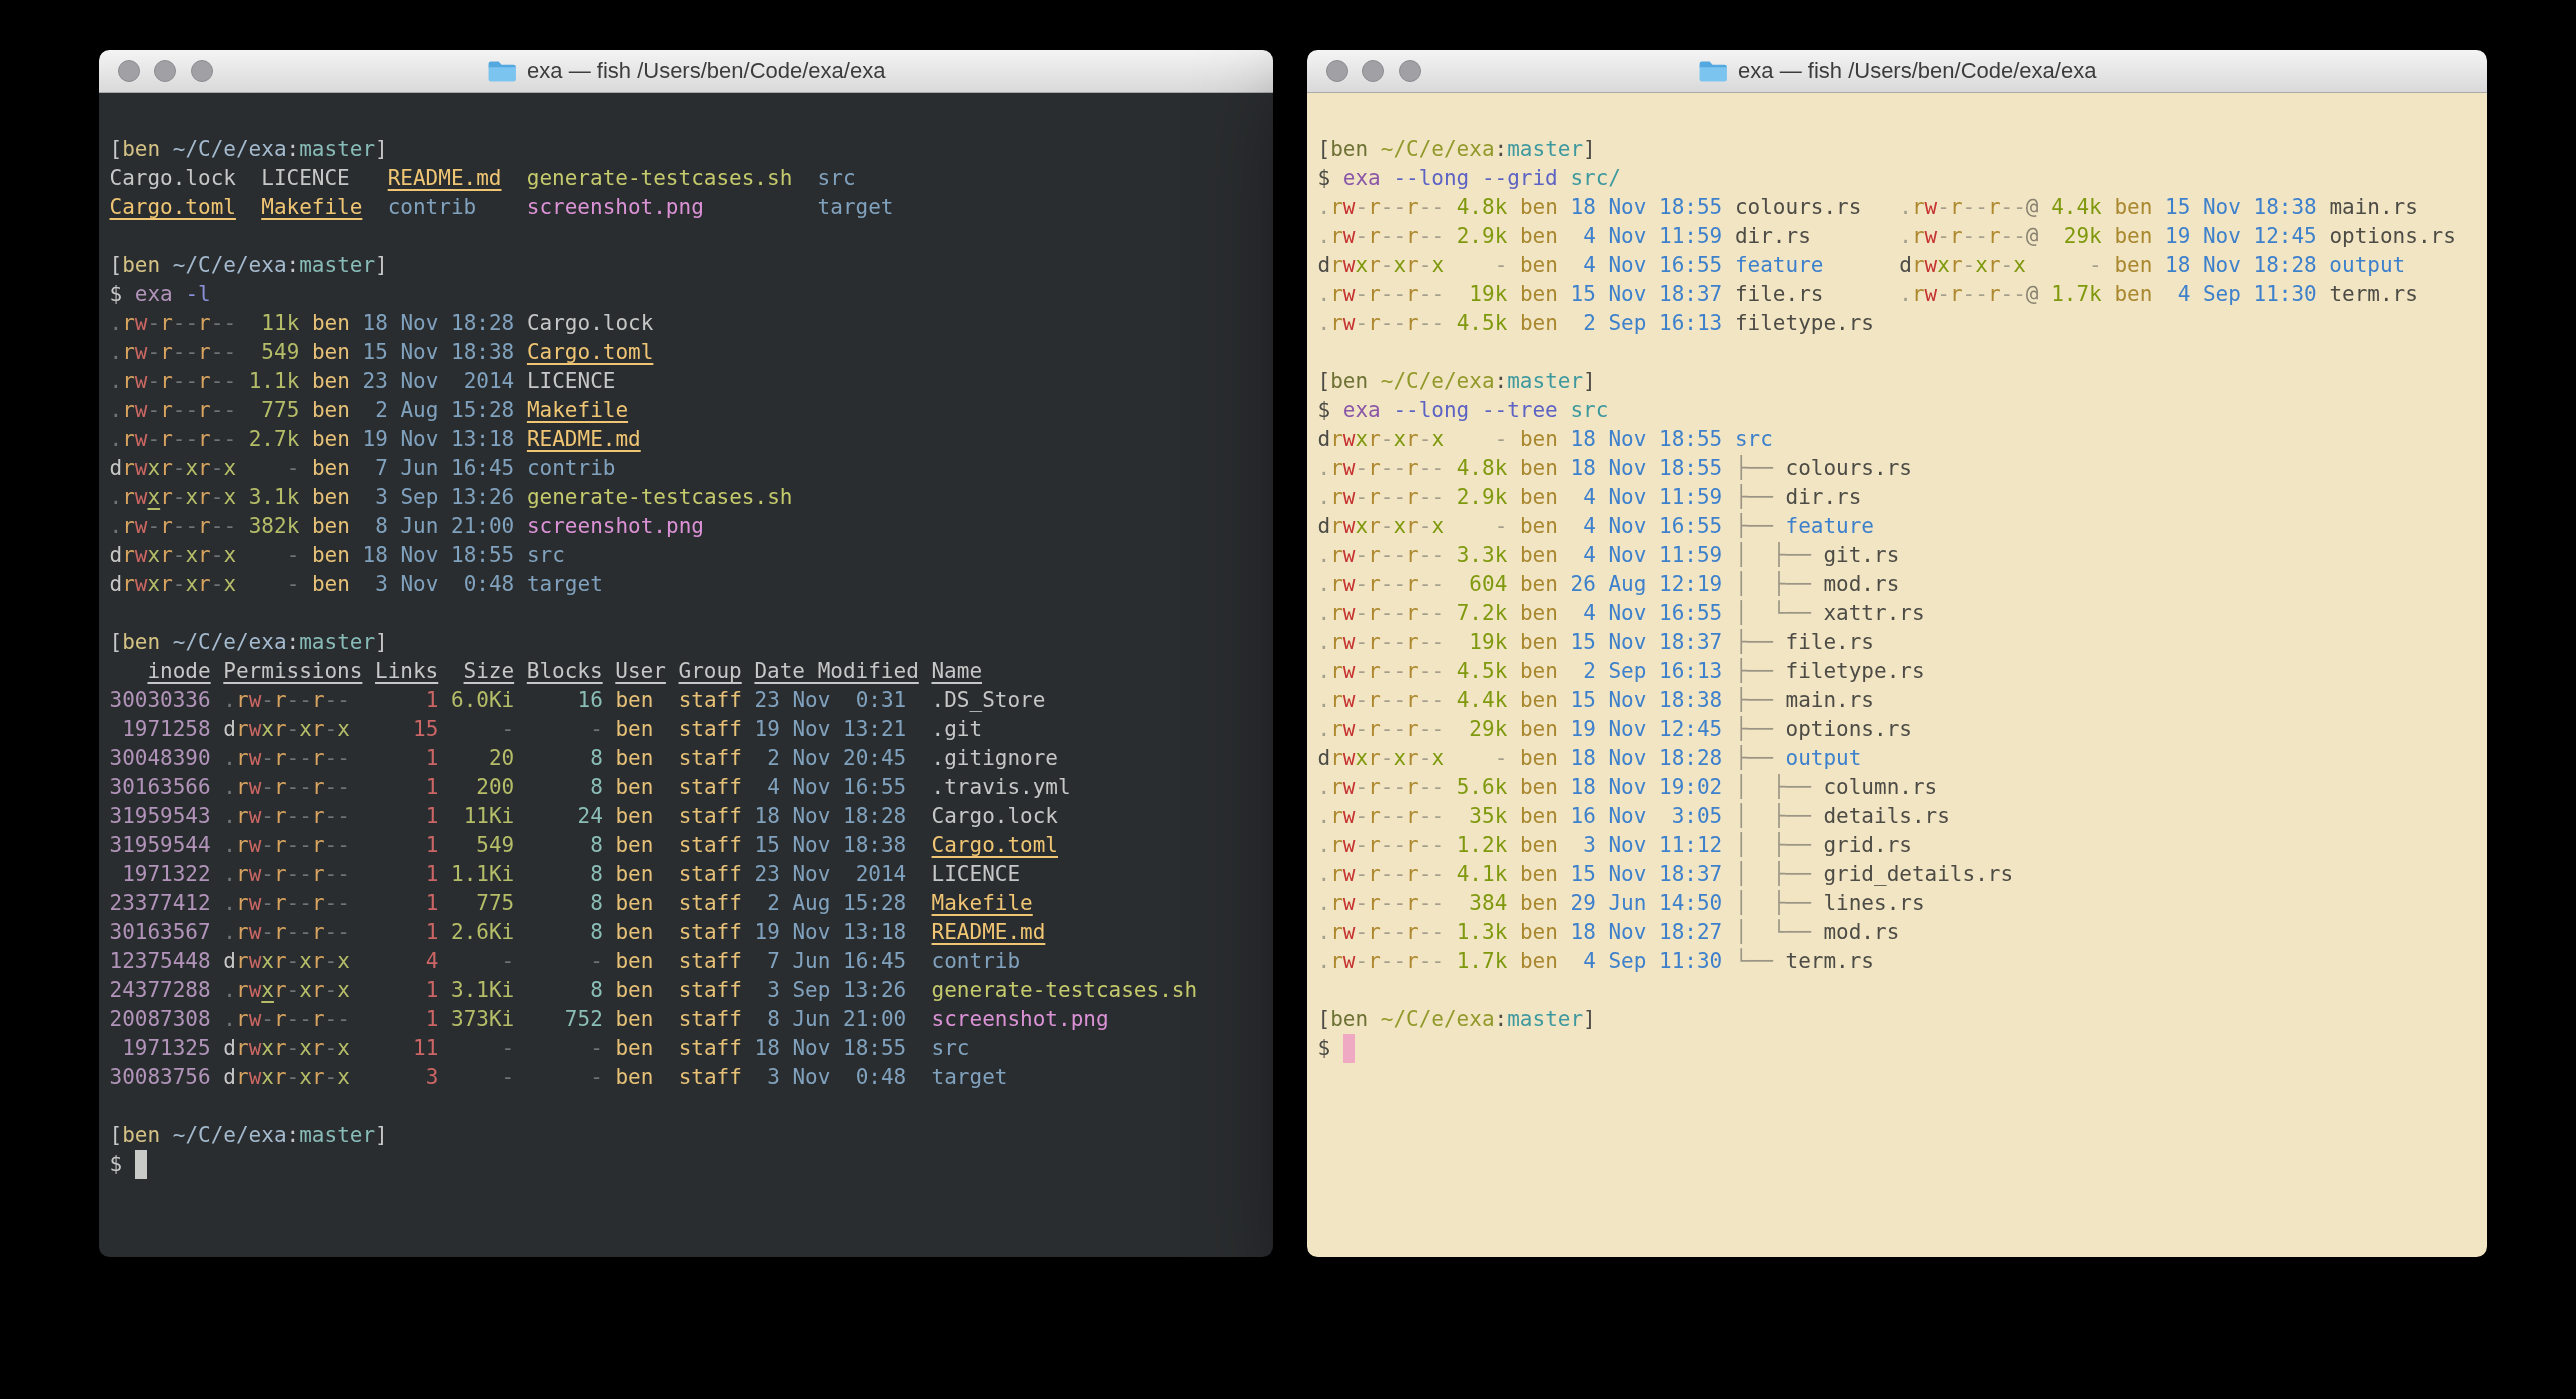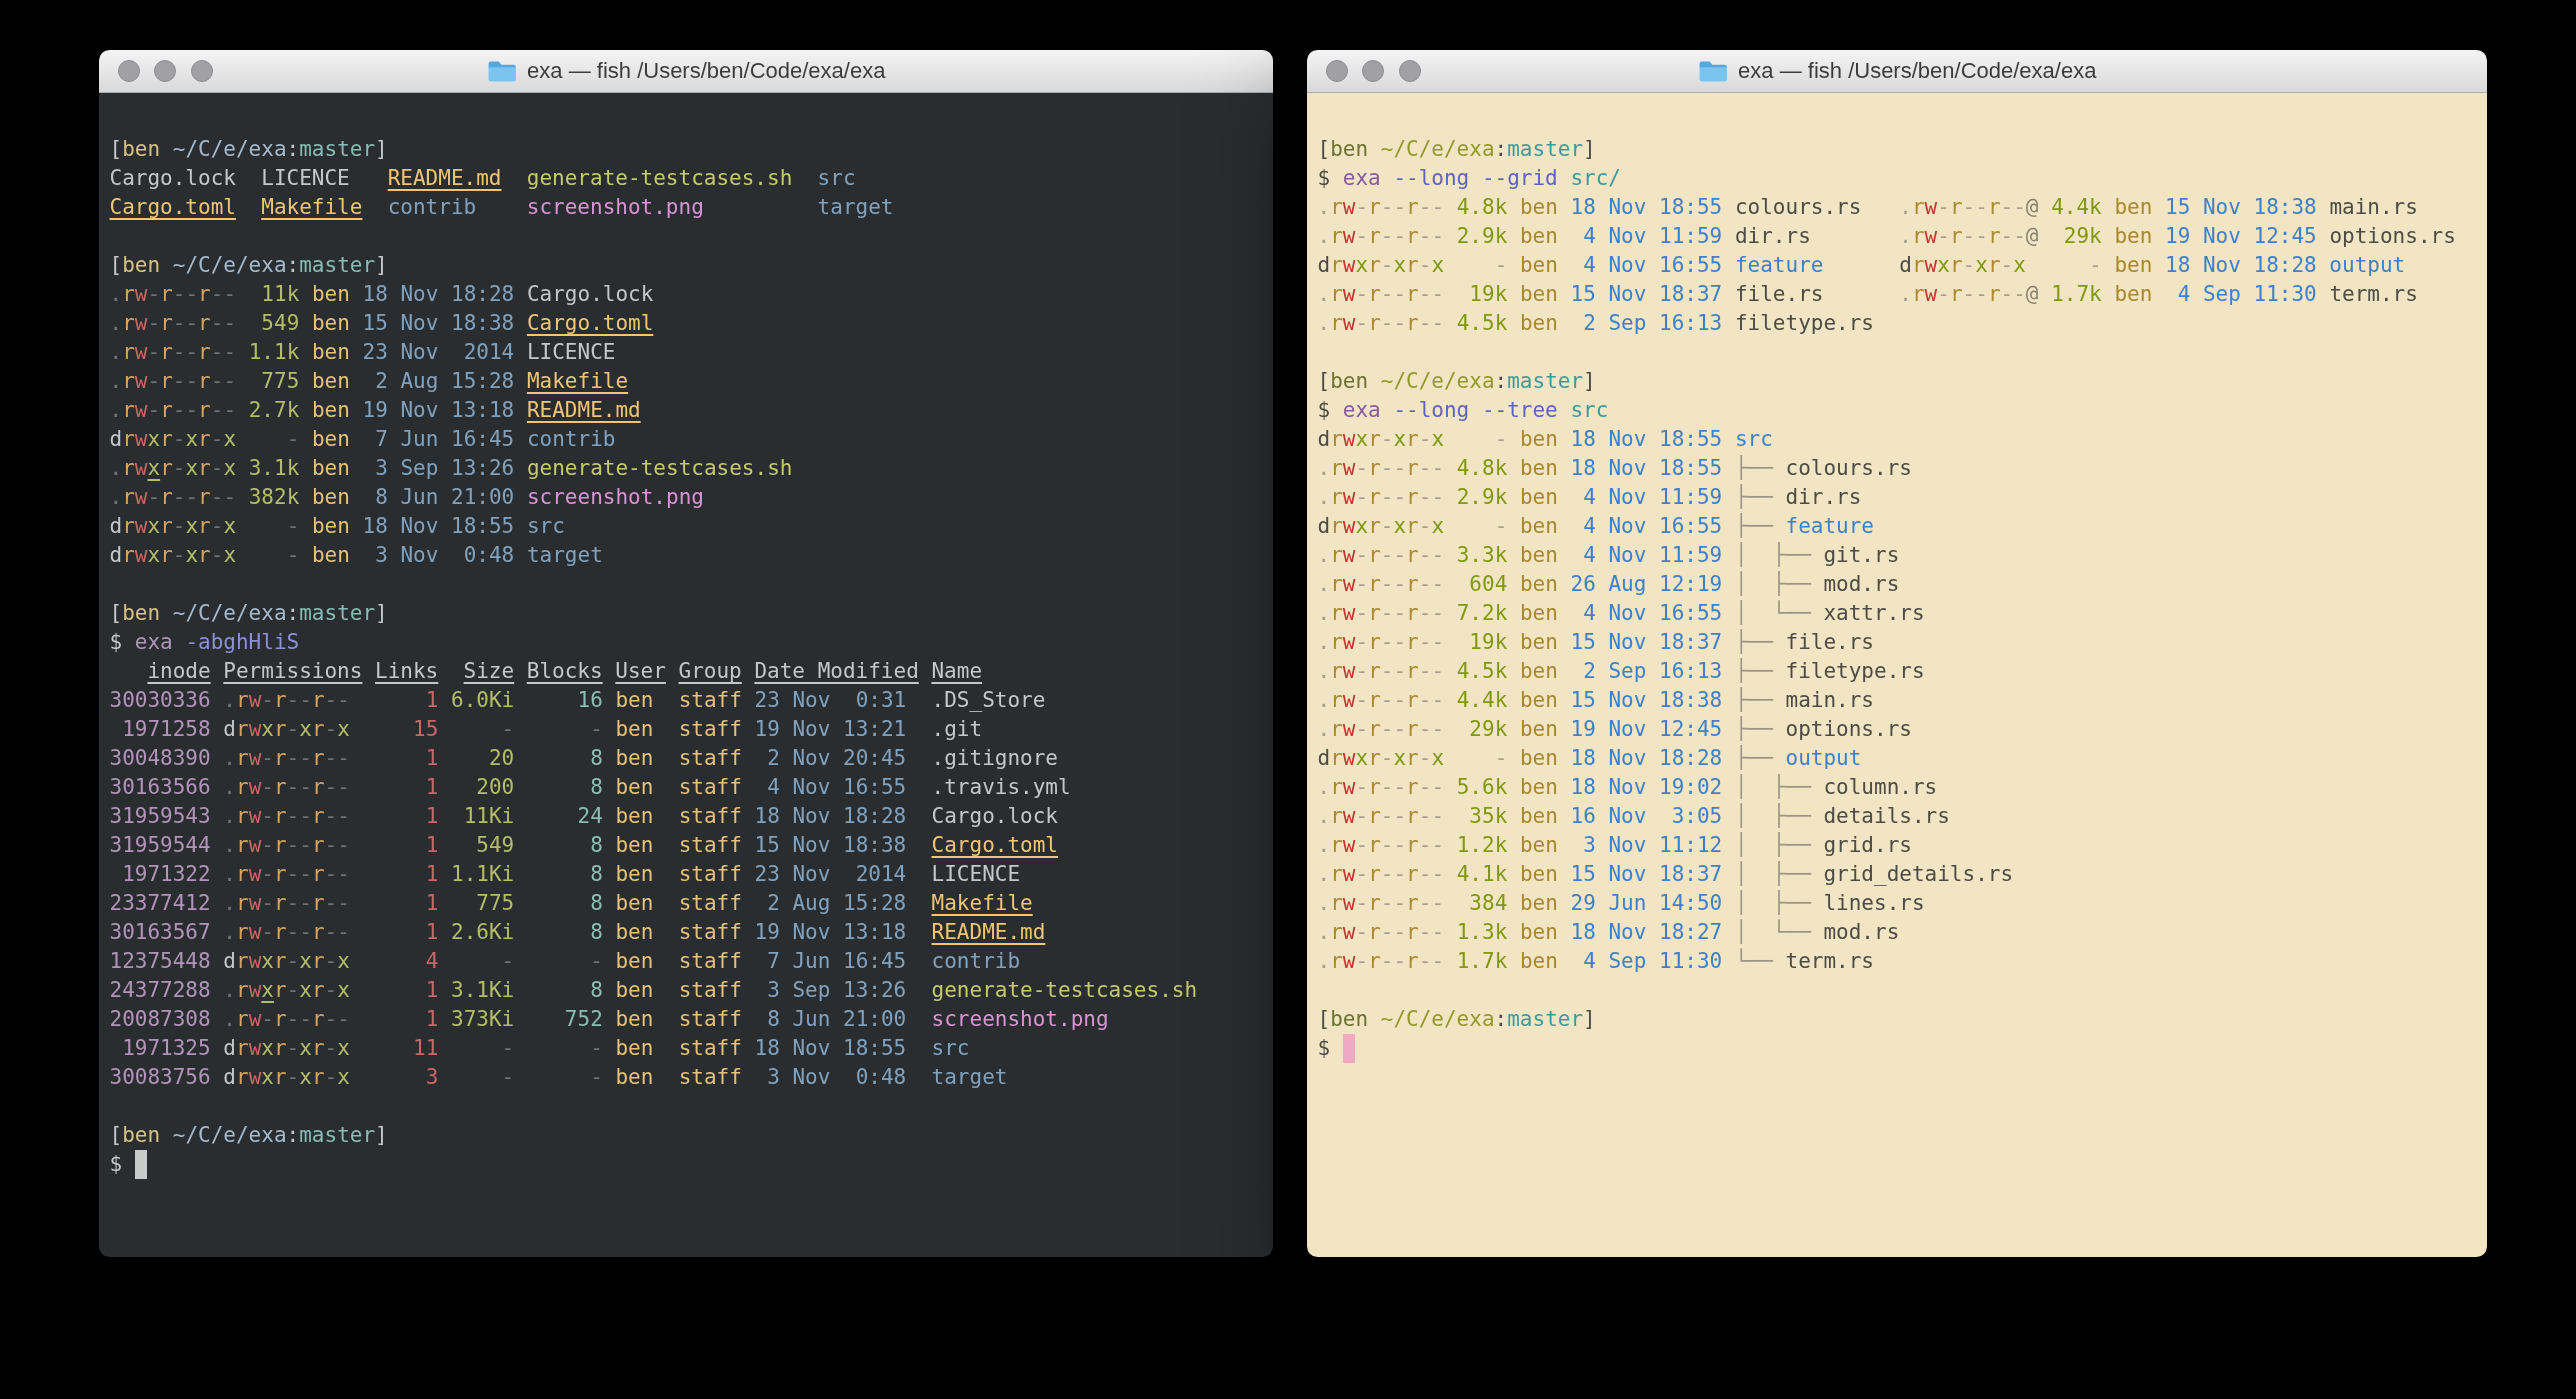--- a/index.html
+++ b/index.html
@@ -45,33 +45,33 @@
       <span>exa — fish  /Users/ben/Code/exa/exa</span>
     </div>
   </header>
   <div class="term" style="background: rgb(42, 45, 47); color: rgb(197, 200, 198);">
       <div class="line">&nbsp;</div>
       <div class="line"><span style="color: rgb(197, 200, 198);">[</span><span style="color: rgb(213, 194, 133);">ben</span><span style="color: rgb(197, 200, 198);"> </span><span style="color: rgb(164, 186, 207);">~/C/e/exa</span><span style="color: rgb(197, 200, 198);">:</span><span style="color: rgb(136, 188, 184);">master</span><span style="color: rgb(197, 200, 198);">]</span></div>
       <div class="line"><span style="color: rgb(197, 200, 198);">Cargo.lock</span><span style="color: rgb(197, 200, 198);">  </span><span style="color: rgb(197, 200, 198);">LICENCE</span><span style="color: rgb(197, 200, 198);">   </span><span class="u" style="color: rgb(240, 198, 116);">README.md</span><span style="color: rgb(197, 200, 198);">  </span><span style="color: rgb(197, 202, 108);">generate-testcases.sh</span><span style="color: rgb(197, 200, 198);">  </span><span style="color: rgb(129, 162, 190);">src</span></div>
       <div class="line"><span class="u" style="color: rgb(240, 198, 116);">Cargo.toml</span><span style="color: rgb(197, 200, 198);">  </span><span class="u" style="color: rgb(240, 198, 116);">Makefile</span><span style="color: rgb(197, 200, 198);">  </span><span style="color: rgb(129, 162, 190);">contrib</span><span style="color: rgb(197, 200, 198);">    </span><span style="color: rgb(220, 146, 214);">screenshot.png</span><span style="color: rgb(197, 200, 198);">         </span><span style="color: rgb(129, 162, 190);">target</span></div>
       <div class="line">&nbsp;</div>
       <div class="line"><span style="color: rgb(197, 200, 198);">[</span><span style="color: rgb(213, 194, 133);">ben</span><span style="color: rgb(197, 200, 198);"> </span><span style="color: rgb(164, 186, 207);">~/C/e/exa</span><span style="color: rgb(197, 200, 198);">:</span><span style="color: rgb(136, 188, 184);">master</span><span style="color: rgb(197, 200, 198);">]</span></div>
+      <div class="line"><span style="color: rgb(197, 200, 198);">$ </span><span style="color: rgb(178, 148, 187);">exa</span><span style="color: rgb(197, 200, 198);"> </span><span style="color: rgb(138, 145, 216);">-l</span></div>
       <div class="line"><span style="color: rgb(111, 116, 119);">.</span><span style="color: rgb(216, 164, 95);">r</span><span style="color: rgb(202, 103, 99);">w</span><span style="color: rgb(111, 116, 119);">-</span><span style="color: rgb(216, 164, 95);">r</span><span style="color: rgb(111, 116, 119);">-</span><span style="color: rgb(111, 116, 119);">-</span><span style="color: rgb(216, 164, 95);">r</span><span style="color: rgb(111, 116, 119);">-</span><span style="color: rgb(111, 116, 119);">-</span><span style="color: rgb(197, 200, 198);"> </span><span style="color: rgb(181, 189, 104);"> 11k</span><span style="color: rgb(197, 200, 198);"> </span><span style="color: rgb(230, 193, 119);">ben</span><span style="color: rgb(197, 200, 198);"> </span><span style="color: rgb(129, 162, 190);">18 Nov 18:28</span><span style="color: rgb(197, 200, 198);"> </span><span style="color: rgb(197, 200, 198);">Cargo.lock</span></div>
       <div class="line"><span style="color: rgb(111, 116, 119);">.</span><span style="color: rgb(216, 164, 95);">r</span><span style="color: rgb(202, 103, 99);">w</span><span style="color: rgb(111, 116, 119);">-</span><span style="color: rgb(216, 164, 95);">r</span><span style="color: rgb(111, 116, 119);">-</span><span style="color: rgb(111, 116, 119);">-</span><span style="color: rgb(216, 164, 95);">r</span><span style="color: rgb(111, 116, 119);">-</span><span style="color: rgb(111, 116, 119);">-</span><span style="color: rgb(197, 200, 198);"> </span><span style="color: rgb(181, 189, 104);"> 549</span><span style="color: rgb(197, 200, 198);"> </span><span style="color: rgb(230, 193, 119);">ben</span><span style="color: rgb(197, 200, 198);"> </span><span style="color: rgb(129, 162, 190);">15 Nov 18:38</span><span style="color: rgb(197, 200, 198);"> </span><span class="u" style="color: rgb(240, 198, 116);">Cargo.toml</span></div>
       <div class="line"><span style="color: rgb(111, 116, 119);">.</span><span style="color: rgb(216, 164, 95);">r</span><span style="color: rgb(202, 103, 99);">w</span><span style="color: rgb(111, 116, 119);">-</span><span style="color: rgb(216, 164, 95);">r</span><span style="color: rgb(111, 116, 119);">-</span><span style="color: rgb(111, 116, 119);">-</span><span style="color: rgb(216, 164, 95);">r</span><span style="color: rgb(111, 116, 119);">-</span><span style="color: rgb(111, 116, 119);">-</span><span style="color: rgb(197, 200, 198);"> </span><span style="color: rgb(181, 189, 104);">1.1k</span><span style="color: rgb(197, 200, 198);"> </span><span style="color: rgb(230, 193, 119);">ben</span><span style="color: rgb(197, 200, 198);"> </span><span style="color: rgb(129, 162, 190);">23 Nov  2014</span><span style="color: rgb(197, 200, 198);"> </span><span style="color: rgb(197, 200, 198);">LICENCE</span></div>
       <div class="line"><span style="color: rgb(111, 116, 119);">.</span><span style="color: rgb(216, 164, 95);">r</span><span style="color: rgb(202, 103, 99);">w</span><span style="color: rgb(111, 116, 119);">-</span><span style="color: rgb(216, 164, 95);">r</span><span style="color: rgb(111, 116, 119);">-</span><span style="color: rgb(111, 116, 119);">-</span><span style="color: rgb(216, 164, 95);">r</span><span style="color: rgb(111, 116, 119);">-</span><span style="color: rgb(111, 116, 119);">-</span><span style="color: rgb(197, 200, 198);"> </span><span style="color: rgb(181, 189, 104);"> 775</span><span style="color: rgb(197, 200, 198);"> </span><span style="color: rgb(230, 193, 119);">ben</span><span style="color: rgb(197, 200, 198);"> </span><span style="color: rgb(129, 162, 190);"> 2 Aug 15:28</span><span style="color: rgb(197, 200, 198);"> </span><span class="u" style="color: rgb(240, 198, 116);">Makefile</span></div>
       <div class="line"><span style="color: rgb(111, 116, 119);">.</span><span style="color: rgb(216, 164, 95);">r</span><span style="color: rgb(202, 103, 99);">w</span><span style="color: rgb(111, 116, 119);">-</span><span style="color: rgb(216, 164, 95);">r</span><span style="color: rgb(111, 116, 119);">-</span><span style="color: rgb(111, 116, 119);">-</span><span style="color: rgb(216, 164, 95);">r</span><span style="color: rgb(111, 116, 119);">-</span><span style="color: rgb(111, 116, 119);">-</span><span style="color: rgb(197, 200, 198);"> </span><span style="color: rgb(181, 189, 104);">2.7k</span><span style="color: rgb(197, 200, 198);"> </span><span style="color: rgb(230, 193, 119);">ben</span><span style="color: rgb(197, 200, 198);"> </span><span style="color: rgb(129, 162, 190);">19 Nov 13:18</span><span style="color: rgb(197, 200, 198);"> </span><span class="u" style="color: rgb(240, 198, 116);">README.md</span></div>
       <div class="line"><span style="color: rgb(197, 200, 198);">d</span><span style="color: rgb(216, 164, 95);">r</span><span style="color: rgb(202, 103, 99);">w</span><span style="color: rgb(181, 189, 104);">x</span><span style="color: rgb(216, 164, 95);">r</span><span style="color: rgb(111, 116, 119);">-</span><span style="color: rgb(181, 189, 104);">x</span><span style="color: rgb(216, 164, 95);">r</span><span style="color: rgb(111, 116, 119);">-</span><span style="color: rgb(181, 189, 104);">x</span><span style="color: rgb(197, 200, 198);"> </span><span style="color: rgb(111, 116, 119);">   -</span><span style="color: rgb(197, 200, 198);"> </span><span style="color: rgb(230, 193, 119);">ben</span><span style="color: rgb(197, 200, 198);"> </span><span style="color: rgb(129, 162, 190);"> 7 Jun 16:45</span><span style="color: rgb(197, 200, 198);"> </span><span style="color: rgb(129, 162, 190);">contrib</span></div>
       <div class="line"><span style="color: rgb(111, 116, 119);">.</span><span style="color: rgb(216, 164, 95);">r</span><span style="color: rgb(202, 103, 99);">w</span><span class="u" style="color: rgb(181, 189, 104);">x</span><span style="color: rgb(216, 164, 95);">r</span><span style="color: rgb(111, 116, 119);">-</span><span style="color: rgb(181, 189, 104);">x</span><span style="color: rgb(216, 164, 95);">r</span><span style="color: rgb(111, 116, 119);">-</span><span style="color: rgb(181, 189, 104);">x</span><span style="color: rgb(197, 200, 198);"> </span><span style="color: rgb(181, 189, 104);">3.1k</span><span style="color: rgb(197, 200, 198);"> </span><span style="color: rgb(230, 193, 119);">ben</span><span style="color: rgb(197, 200, 198);"> </span><span style="color: rgb(129, 162, 190);"> 3 Sep 13:26</span><span style="color: rgb(197, 200, 198);"> </span><span style="color: rgb(197, 202, 108);">generate-testcases.sh</span></div>
       <div class="line"><span style="color: rgb(111, 116, 119);">.</span><span style="color: rgb(216, 164, 95);">r</span><span style="color: rgb(202, 103, 99);">w</span><span style="color: rgb(111, 116, 119);">-</span><span style="color: rgb(216, 164, 95);">r</span><span style="color: rgb(111, 116, 119);">-</span><span style="color: rgb(111, 116, 119);">-</span><span style="color: rgb(216, 164, 95);">r</span><span style="color: rgb(111, 116, 119);">-</span><span style="color: rgb(111, 116, 119);">-</span><span style="color: rgb(197, 200, 198);"> </span><span style="color: rgb(181, 189, 104);">382k</span><span style="color: rgb(197, 200, 198);"> </span><span style="color: rgb(230, 193, 119);">ben</span><span style="color: rgb(197, 200, 198);"> </span><span style="color: rgb(129, 162, 190);"> 8 Jun 21:00</span><span style="color: rgb(197, 200, 198);"> </span><span style="color: rgb(220, 146, 214);">screenshot.png</span></div>
       <div class="line"><span style="color: rgb(197, 200, 198);">d</span><span style="color: rgb(216, 164, 95);">r</span><span style="color: rgb(202, 103, 99);">w</span><span style="color: rgb(181, 189, 104);">x</span><span style="color: rgb(216, 164, 95);">r</span><span style="color: rgb(111, 116, 119);">-</span><span style="color: rgb(181, 189, 104);">x</span><span style="color: rgb(216, 164, 95);">r</span><span style="color: rgb(111, 116, 119);">-</span><span style="color: rgb(181, 189, 104);">x</span><span style="color: rgb(197, 200, 198);"> </span><span style="color: rgb(111, 116, 119);">   -</span><span style="color: rgb(197, 200, 198);"> </span><span style="color: rgb(230, 193, 119);">ben</span><span style="color: rgb(197, 200, 198);"> </span><span style="color: rgb(129, 162, 190);">18 Nov 18:55</span><span style="color: rgb(197, 200, 198);"> </span><span style="color: rgb(129, 162, 190);">src</span></div>
       <div class="line"><span style="color: rgb(197, 200, 198);">d</span><span style="color: rgb(216, 164, 95);">r</span><span style="color: rgb(202, 103, 99);">w</span><span style="color: rgb(181, 189, 104);">x</span><span style="color: rgb(216, 164, 95);">r</span><span style="color: rgb(111, 116, 119);">-</span><span style="color: rgb(181, 189, 104);">x</span><span style="color: rgb(216, 164, 95);">r</span><span style="color: rgb(111, 116, 119);">-</span><span style="color: rgb(181, 189, 104);">x</span><span style="color: rgb(197, 200, 198);"> </span><span style="color: rgb(111, 116, 119);">   -</span><span style="color: rgb(197, 200, 198);"> </span><span style="color: rgb(230, 193, 119);">ben</span><span style="color: rgb(197, 200, 198);"> </span><span style="color: rgb(129, 162, 190);"> 3 Nov  0:48</span><span style="color: rgb(197, 200, 198);"> </span><span style="color: rgb(129, 162, 190);">target</span></div>
       <div class="line">&nbsp;</div>
       <div class="line"><span style="color: rgb(197, 200, 198);">[</span><span style="color: rgb(213, 194, 133);">ben</span><span style="color: rgb(197, 200, 198);"> </span><span style="color: rgb(164, 186, 207);">~/C/e/exa</span><span style="color: rgb(197, 200, 198);">:</span><span style="color: rgb(136, 188, 184);">master</span><span style="color: rgb(197, 200, 198);">]</span></div>
-      <div class="line"><span style="color: rgb(197, 200, 198);">$ </span><span style="color: rgb(178, 148, 187);">exa</span><span style="color: rgb(197, 200, 198);"> </span><span style="color: rgb(138, 145, 216);">-abghHliS</span></div>
       <div class="line"><span style="color: rgb(197, 200, 198);">   </span><span class="u" style="color: rgb(197, 200, 198);">inode</span><span style="color: rgb(197, 200, 198);"> </span><span class="u" style="color: rgb(197, 200, 198);">Permissions</span><span style="color: rgb(197, 200, 198);"> </span><span class="u" style="color: rgb(197, 200, 198);">Links</span><span style="color: rgb(197, 200, 198);">  </span><span class="u" style="color: rgb(197, 200, 198);">Size</span><span style="color: rgb(197, 200, 198);"> </span><span class="u" style="color: rgb(197, 200, 198);">Blocks</span><span style="color: rgb(197, 200, 198);"> </span><span class="u" style="color: rgb(197, 200, 198);">User</span><span style="color: rgb(197, 200, 198);"> </span><span class="u" style="color: rgb(197, 200, 198);">Group</span><span style="color: rgb(197, 200, 198);"> </span><span class="u" style="color: rgb(197, 200, 198);">Date Modified</span><span style="color: rgb(197, 200, 198);"> </span><span class="u" style="color: rgb(197, 200, 198);">Name</span></div>
       <div class="line"><span style="color: rgb(178, 148, 187);">30030336</span><span style="color: rgb(197, 200, 198);"> </span><span style="color: rgb(111, 116, 119);">.</span><span style="color: rgb(216, 164, 95);">r</span><span style="color: rgb(202, 103, 99);">w</span><span style="color: rgb(111, 116, 119);">-</span><span style="color: rgb(216, 164, 95);">r</span><span style="color: rgb(111, 116, 119);">-</span><span style="color: rgb(111, 116, 119);">-</span><span style="color: rgb(216, 164, 95);">r</span><span style="color: rgb(111, 116, 119);">-</span><span style="color: rgb(111, 116, 119);">-</span><span style="color: rgb(197, 200, 198);">  </span><span style="color: rgb(204, 102, 102);">    1</span><span style="color: rgb(197, 200, 198);"> </span><span style="color: rgb(181, 189, 104);">6.0Ki</span><span style="color: rgb(197, 200, 198);"> </span><span style="color: rgb(138, 190, 183);">    16</span><span style="color: rgb(197, 200, 198);"> </span><span style="color: rgb(230, 193, 119);">ben</span><span style="color: rgb(197, 200, 198);">  </span><span style="color: rgb(230, 193, 119);">staff</span><span style="color: rgb(197, 200, 198);"> </span><span style="color: rgb(129, 162, 190);">23 Nov  0:31</span><span style="color: rgb(197, 200, 198);">  </span><span style="color: rgb(197, 200, 198);">.DS_Store</span></div>
       <div class="line"><span style="color: rgb(178, 148, 187);"> 1971258</span><span style="color: rgb(197, 200, 198);"> </span><span style="color: rgb(197, 200, 198);">d</span><span style="color: rgb(216, 164, 95);">r</span><span style="color: rgb(202, 103, 99);">w</span><span style="color: rgb(181, 189, 104);">x</span><span style="color: rgb(216, 164, 95);">r</span><span style="color: rgb(111, 116, 119);">-</span><span style="color: rgb(181, 189, 104);">x</span><span style="color: rgb(216, 164, 95);">r</span><span style="color: rgb(111, 116, 119);">-</span><span style="color: rgb(181, 189, 104);">x</span><span style="color: rgb(197, 200, 198);">  </span><span style="color: rgb(204, 102, 102);">   15</span><span style="color: rgb(197, 200, 198);"> </span><span style="color: rgb(111, 116, 119);">    -</span><span style="color: rgb(197, 200, 198);"> </span><span style="color: rgb(111, 116, 119);">     -</span><span style="color: rgb(197, 200, 198);"> </span><span style="color: rgb(230, 193, 119);">ben</span><span style="color: rgb(197, 200, 198);">  </span><span style="color: rgb(230, 193, 119);">staff</span><span style="color: rgb(197, 200, 198);"> </span><span style="color: rgb(129, 162, 190);">19 Nov 13:21</span><span style="color: rgb(197, 200, 198);">  </span><span style="color: rgb(197, 200, 198);">.git</span></div>
       <div class="line"><span style="color: rgb(178, 148, 187);">30048390</span><span style="color: rgb(197, 200, 198);"> </span><span style="color: rgb(111, 116, 119);">.</span><span style="color: rgb(216, 164, 95);">r</span><span style="color: rgb(202, 103, 99);">w</span><span style="color: rgb(111, 116, 119);">-</span><span style="color: rgb(216, 164, 95);">r</span><span style="color: rgb(111, 116, 119);">-</span><span style="color: rgb(111, 116, 119);">-</span><span style="color: rgb(216, 164, 95);">r</span><span style="color: rgb(111, 116, 119);">-</span><span style="color: rgb(111, 116, 119);">-</span><span style="color: rgb(197, 200, 198);">  </span><span style="color: rgb(204, 102, 102);">    1</span><span style="color: rgb(197, 200, 198);"> </span><span style="color: rgb(181, 189, 104);">   20</span><span style="color: rgb(197, 200, 198);"> </span><span style="color: rgb(138, 190, 183);">     8</span><span style="color: rgb(197, 200, 198);"> </span><span style="color: rgb(230, 193, 119);">ben</span><span style="color: rgb(197, 200, 198);">  </span><span style="color: rgb(230, 193, 119);">staff</span><span style="color: rgb(197, 200, 198);"> </span><span style="color: rgb(129, 162, 190);"> 2 Nov 20:45</span><span style="color: rgb(197, 200, 198);">  </span><span style="color: rgb(197, 200, 198);">.gitignore</span></div>
       <div class="line"><span style="color: rgb(178, 148, 187);">30163566</span><span style="color: rgb(197, 200, 198);"> </span><span style="color: rgb(111, 116, 119);">.</span><span style="color: rgb(216, 164, 95);">r</span><span style="color: rgb(202, 103, 99);">w</span><span style="color: rgb(111, 116, 119);">-</span><span style="color: rgb(216, 164, 95);">r</span><span style="color: rgb(111, 116, 119);">-</span><span style="color: rgb(111, 116, 119);">-</span><span style="color: rgb(216, 164, 95);">r</span><span style="color: rgb(111, 116, 119);">-</span><span style="color: rgb(111, 116, 119);">-</span><span style="color: rgb(197, 200, 198);">  </span><span style="color: rgb(204, 102, 102);">    1</span><span style="color: rgb(197, 200, 198);"> </span><span style="color: rgb(181, 189, 104);">  200</span><span style="color: rgb(197, 200, 198);"> </span><span style="color: rgb(138, 190, 183);">     8</span><span style="color: rgb(197, 200, 198);"> </span><span style="color: rgb(230, 193, 119);">ben</span><span style="color: rgb(197, 200, 198);">  </span><span style="color: rgb(230, 193, 119);">staff</span><span style="color: rgb(197, 200, 198);"> </span><span style="color: rgb(129, 162, 190);"> 4 Nov 16:55</span><span style="color: rgb(197, 200, 198);">  </span><span style="color: rgb(197, 200, 198);">.travis.yml</span></div>
       <div class="line"><span style="color: rgb(178, 148, 187);">31959543</span><span style="color: rgb(197, 200, 198);"> </span><span style="color: rgb(111, 116, 119);">.</span><span style="color: rgb(216, 164, 95);">r</span><span style="color: rgb(202, 103, 99);">w</span><span style="color: rgb(111, 116, 119);">-</span><span style="color: rgb(216, 164, 95);">r</span><span style="color: rgb(111, 116, 119);">-</span><span style="color: rgb(111, 116, 119);">-</span><span style="color: rgb(216, 164, 95);">r</span><span style="color: rgb(111, 116, 119);">-</span><span style="color: rgb(111, 116, 119);">-</span><span style="color: rgb(197, 200, 198);">  </span><span style="color: rgb(204, 102, 102);">    1</span><span style="color: rgb(197, 200, 198);"> </span><span style="color: rgb(181, 189, 104);"> 11Ki</span><span style="color: rgb(197, 200, 198);"> </span><span style="color: rgb(138, 190, 183);">    24</span><span style="color: rgb(197, 200, 198);"> </span><span style="color: rgb(230, 193, 119);">ben</span><span style="color: rgb(197, 200, 198);">  </span><span style="color: rgb(230, 193, 119);">staff</span><span style="color: rgb(197, 200, 198);"> </span><span style="color: rgb(129, 162, 190);">18 Nov 18:28</span><span style="color: rgb(197, 200, 198);">  </span><span style="color: rgb(197, 200, 198);">Cargo.lock</span></div>
       <div class="line"><span style="color: rgb(178, 148, 187);">31959544</span><span style="color: rgb(197, 200, 198);"> </span><span style="color: rgb(111, 116, 119);">.</span><span style="color: rgb(216, 164, 95);">r</span><span style="color: rgb(202, 103, 99);">w</span><span style="color: rgb(111, 116, 119);">-</span><span style="color: rgb(216, 164, 95);">r</span><span style="color: rgb(111, 116, 119);">-</span><span style="color: rgb(111, 116, 119);">-</span><span style="color: rgb(216, 164, 95);">r</span><span style="color: rgb(111, 116, 119);">-</span><span style="color: rgb(111, 116, 119);">-</span><span style="color: rgb(197, 200, 198);">  </span><span style="color: rgb(204, 102, 102);">    1</span><span style="color: rgb(197, 200, 198);"> </span><span style="color: rgb(181, 189, 104);">  549</span><span style="color: rgb(197, 200, 198);"> </span><span style="color: rgb(138, 190, 183);">     8</span><span style="color: rgb(197, 200, 198);"> </span><span style="color: rgb(230, 193, 119);">ben</span><span style="color: rgb(197, 200, 198);">  </span><span style="color: rgb(230, 193, 119);">staff</span><span style="color: rgb(197, 200, 198);"> </span><span style="color: rgb(129, 162, 190);">15 Nov 18:38</span><span style="color: rgb(197, 200, 198);">  </span><span class="u" style="color: rgb(240, 198, 116);">Cargo.toml</span></div>
       <div class="line"><span style="color: rgb(178, 148, 187);"> 1971322</span><span style="color: rgb(197, 200, 198);"> </span><span style="color: rgb(111, 116, 119);">.</span><span style="color: rgb(216, 164, 95);">r</span><span style="color: rgb(202, 103, 99);">w</span><span style="color: rgb(111, 116, 119);">-</span><span style="color: rgb(216, 164, 95);">r</span><span style="color: rgb(111, 116, 119);">-</span><span style="color: rgb(111, 116, 119);">-</span><span style="color: rgb(216, 164, 95);">r</span><span style="color: rgb(111, 116, 119);">-</span><span style="color: rgb(111, 116, 119);">-</span><span style="color: rgb(197, 200, 198);">  </span><span style="color: rgb(204, 102, 102);">    1</span><span style="color: rgb(197, 200, 198);"> </span><span style="color: rgb(181, 189, 104);">1.1Ki</span><span style="color: rgb(197, 200, 198);"> </span><span style="color: rgb(138, 190, 183);">     8</span><span style="color: rgb(197, 200, 198);"> </span><span style="color: rgb(230, 193, 119);">ben</span><span style="color: rgb(197, 200, 198);">  </span><span style="color: rgb(230, 193, 119);">staff</span><span style="color: rgb(197, 200, 198);"> </span><span style="color: rgb(129, 162, 190);">23 Nov  2014</span><span style="color: rgb(197, 200, 198);">  </span><span style="color: rgb(197, 200, 198);">LICENCE</span></div>
       <div class="line"><span style="color: rgb(178, 148, 187);">23377412</span><span style="color: rgb(197, 200, 198);"> </span><span style="color: rgb(111, 116, 119);">.</span><span style="color: rgb(216, 164, 95);">r</span><span style="color: rgb(202, 103, 99);">w</span><span style="color: rgb(111, 116, 119);">-</span><span style="color: rgb(216, 164, 95);">r</span><span style="color: rgb(111, 116, 119);">-</span><span style="color: rgb(111, 116, 119);">-</span><span style="color: rgb(216, 164, 95);">r</span><span style="color: rgb(111, 116, 119);">-</span><span style="color: rgb(111, 116, 119);">-</span><span style="color: rgb(197, 200, 198);">  </span><span style="color: rgb(204, 102, 102);">    1</span><span style="color: rgb(197, 200, 198);"> </span><span style="color: rgb(181, 189, 104);">  775</span><span style="color: rgb(197, 200, 198);"> </span><span style="color: rgb(138, 190, 183);">     8</span><span style="color: rgb(197, 200, 198);"> </span><span style="color: rgb(230, 193, 119);">ben</span><span style="color: rgb(197, 200, 198);">  </span><span style="color: rgb(230, 193, 119);">staff</span><span style="color: rgb(197, 200, 198);"> </span><span style="color: rgb(129, 162, 190);"> 2 Aug 15:28</span><span style="color: rgb(197, 200, 198);">  </span><span class="u" style="color: rgb(240, 198, 116);">Makefile</span></div>
       <div class="line"><span style="color: rgb(178, 148, 187);">30163567</span><span style="color: rgb(197, 200, 198);"> </span><span style="color: rgb(111, 116, 119);">.</span><span style="color: rgb(216, 164, 95);">r</span><span style="color: rgb(202, 103, 99);">w</span><span style="color: rgb(111, 116, 119);">-</span><span style="color: rgb(216, 164, 95);">r</span><span style="color: rgb(111, 116, 119);">-</span><span style="color: rgb(111, 116, 119);">-</span><span style="color: rgb(216, 164, 95);">r</span><span style="color: rgb(111, 116, 119);">-</span><span style="color: rgb(111, 116, 119);">-</span><span style="color: rgb(197, 200, 198);">  </span><span style="color: rgb(204, 102, 102);">    1</span><span style="color: rgb(197, 200, 198);"> </span><span style="color: rgb(181, 189, 104);">2.6Ki</span><span style="color: rgb(197, 200, 198);"> </span><span style="color: rgb(138, 190, 183);">     8</span><span style="color: rgb(197, 200, 198);"> </span><span style="color: rgb(230, 193, 119);">ben</span><span style="color: rgb(197, 200, 198);">  </span><span style="color: rgb(230, 193, 119);">staff</span><span style="color: rgb(197, 200, 198);"> </span><span style="color: rgb(129, 162, 190);">19 Nov 13:18</span><span style="color: rgb(197, 200, 198);">  </span><span class="u" style="color: rgb(240, 198, 116);">README.md</span></div>

